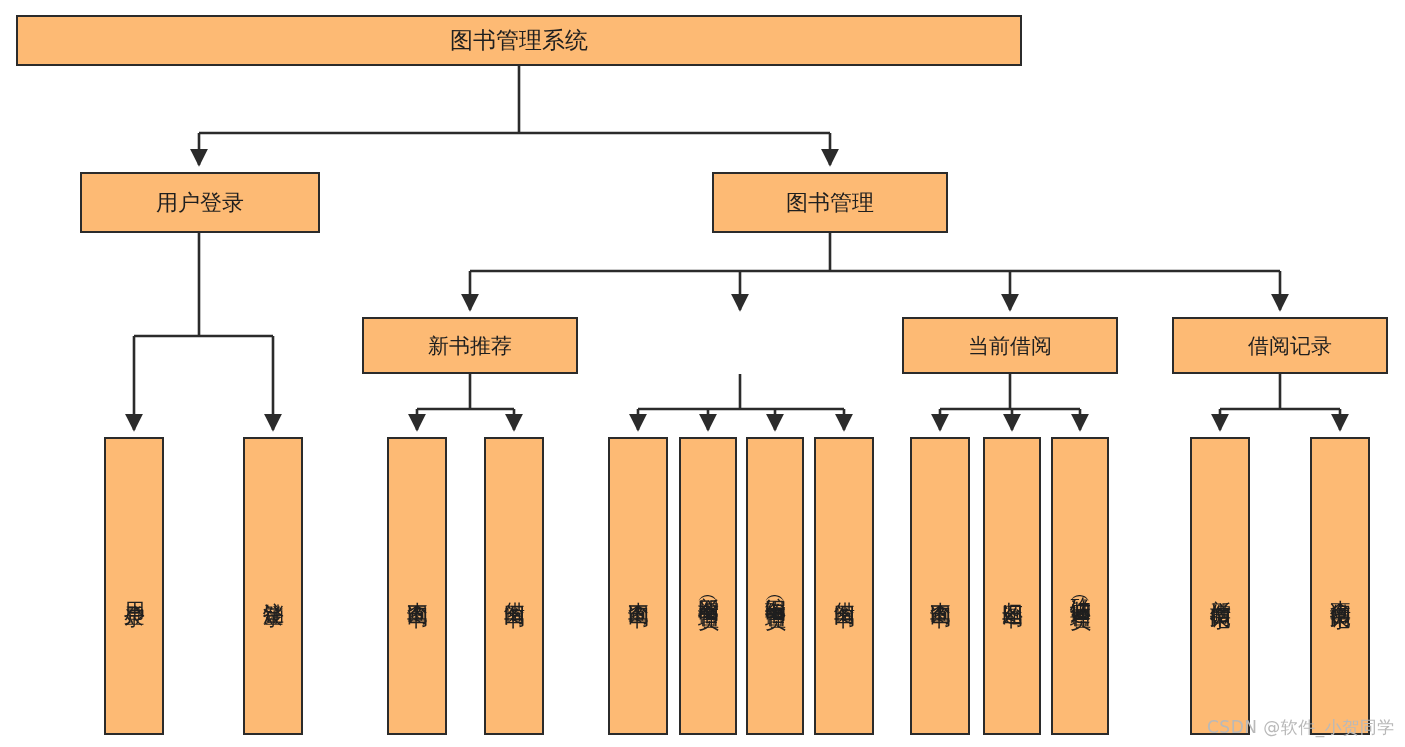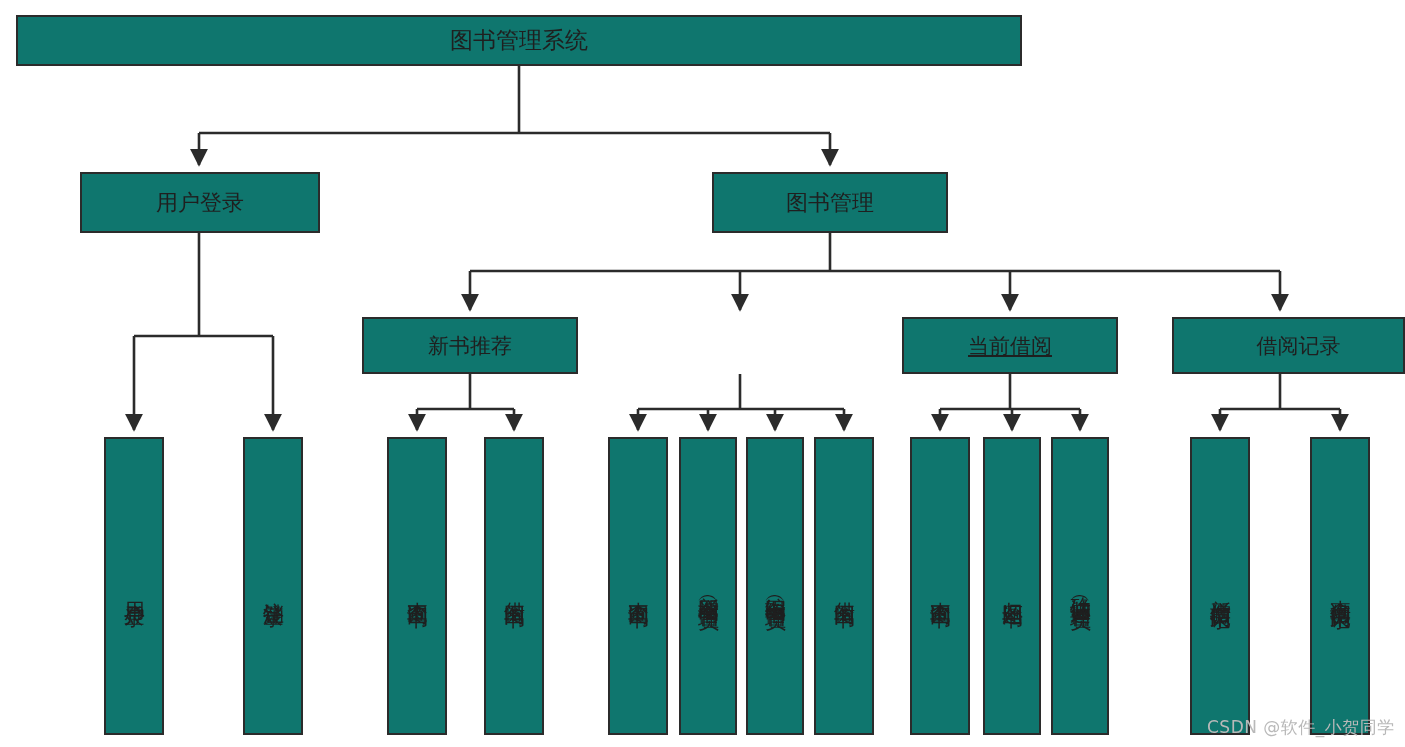--- a/index.html
+++ b/index.html
@@ -24,21 +24,21 @@
     left: 0;
     top: 0;
     width: 1405px;
     height: 747px;
     pointer-events: none;
   }
   .node {
     position: absolute;
     box-sizing: border-box;
     border: 2px solid #2b2b2b;
-    background: #0f766e;
+    background: #fdba74;
     display: flex;
     align-items: center;
     justify-content: center;
     text-align: center;
     color: #1f1f1f;
     z-index: 2;
   }
   .node.root {
     font-size: 23px;
   }
@@ -133,24 +133,24 @@
   <div class="node lvl2" id="node-l2-0" style="left: 80px; top: 172px; width: 240px; height: 61px;">
     <span class="label">用户登录</span>
   </div>
   <div class="node lvl2" id="node-l2-1" style="left: 712px; top: 172px; width: 236px; height: 61px;">
     <span class="label">图书管理</span>
   </div>
 
   <div class="node lvl3" id="node-l3-0" style="left: 362px; top: 317px; width: 216px; height: 57px;">
     <span class="label">新书推荐</span>
   </div>
-  <div class="node lvl3" id="node-l3-2" style="left: 902px; top: 317px; width: 216px; height: 57px; text-decoration: underline;">
+  <div class="node lvl3" id="node-l3-2" style="left: 902px; top: 317px; width: 216px; height: 57px;">
     <span class="label">当前借阅</span>
   </div>
-  <div class="node lvl3" id="node-l3-3" style="left: 1172px; top: 317px; width: 233px; height: 57px; padding-left: 20px;">
+  <div class="node lvl3" id="node-l3-3" style="left: 1172px; top: 317px; width: 216px; height: 57px; padding-left: 20px;">
     <span class="label">借阅记录</span>
   </div>
 
   <div class="node leaf" id="node-leaf-0" style="left: 104px; top: 437px; width: 60px; height: 298px;">
     <span class="label">用户登录</span>
   </div>
   <div class="node leaf" id="node-leaf-1" style="left: 243px; top: 437px; width: 60px; height: 298px;">
     <span class="label">注销登录</span>
   </div>
   <div class="node leaf" id="node-leaf-2" style="left: 387px; top: 437px; width: 60px; height: 298px;">

